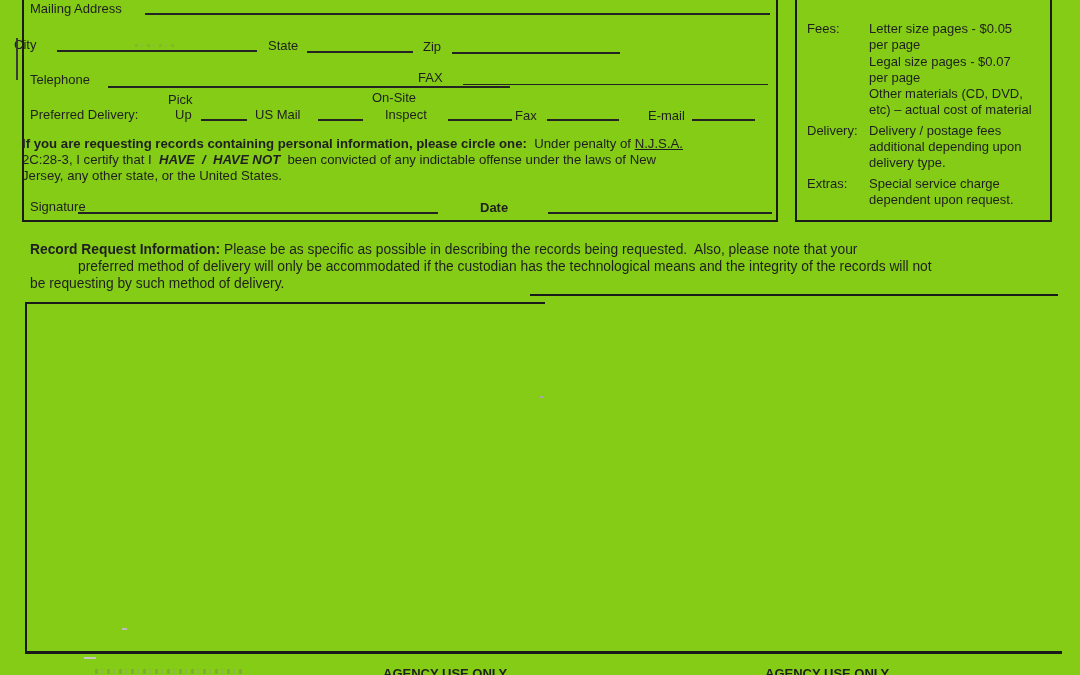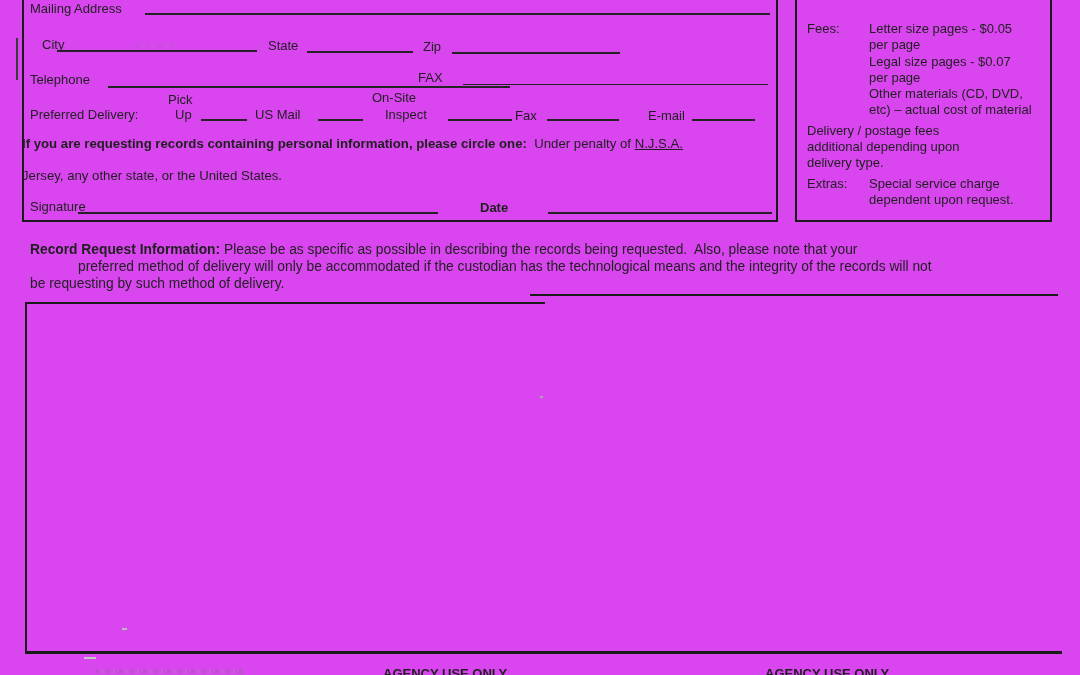--- a/index.html
+++ b/index.html
@@ -1,19 +1,19 @@
 <!DOCTYPE html>
 <html><head>
 <meta charset="utf-8">
 <style>
   * { margin:0; padding:0; box-sizing:border-box; }
   html,body { background:#e8e8e8; }
   .page {
     position:relative; width:1080px; height:675px; overflow:hidden;
-    background:#d946ef; color:#1f1f1f;
+    background:#84cc16; color:#1f1f1f;
     font-family:"Liberation Sans", sans-serif;
   }
   .lbl { position:absolute; font-size:13px; white-space:pre; }
   .seg { white-space:pre; }
   .b { font-weight:bold; }
   .bi { font-weight:bold; font-style:italic; }
   .u { text-decoration:underline; }
   .blank { position:absolute; height:2px; background:#232323; }
   .boxline { position:absolute; background:#1a1a1a; }
   .main-box {
@@ -43,21 +43,21 @@
 <body>
 
 <div class="page">
 
   <div class="main-box"></div>
 
   <span class="lbl" style="left:30px; top:1px;">Mailing Address</span>
   <div class="blank" style="left:145px; top:13px; width:625px;"></div>
   <div class="noise" style="left:135px; top:44px; width:42px; height:3px; opacity:.22;"></div>
 
-  <span class="lbl" style="left:42px; top:37px;">City</span>
+  <span class="lbl" style="left:14px; top:37px;">City</span>
   <div class="blank" style="left:57px; top:50px; width:200px;"></div>
   <span class="lbl" style="left:268px; top:38px;">State</span>
   <div class="blank" style="left:307px; top:51px; width:106px;"></div>
   <span class="lbl" style="left:423px; top:39px;">Zip</span>
   <div class="blank" style="left:452px; top:52px; width:168px;"></div>
 
   <span class="lbl" style="left:30px; top:72px;">Telephone</span>
   <div class="blank" style="left:108px; top:86px; width:402px;"></div>
   <span class="lbl" style="left:418px; top:70px;">FAX</span>
   <div class="blank" style="left:463px; top:84px; width:305px; height:1px;"></div>
@@ -71,40 +71,42 @@
   <span class="lbl" style="left:255px; top:107px;">US Mail</span>
   <div class="blank" style="left:318px; top:119px; width:45px;"></div>
   <span class="lbl" style="left:385px; top:107px;">Inspect</span>
   <div class="blank" style="left:448px; top:119px; width:64px;"></div>
   <span class="lbl" style="left:515px; top:108px;">Fax</span>
   <div class="blank" style="left:547px; top:119px; width:72px;"></div>
   <span class="lbl" style="left:648px; top:108px;">E-mail</span>
   <div class="blank" style="left:692px; top:119px; width:63px;"></div>
 
   <div class="cert-line" style="top:136px;"><span class="seg b">If you are requesting records containing personal information, please circle one:</span><span class="seg">  Under penalty of </span><span class="seg u">N.J.S.A.</span></div>
+  <div class="cert-line" style="top:152px;"><span class="seg">2C:28-3, I certify that I  </span><span class="seg bi">HAVE  /  HAVE NOT</span><span class="seg">  been convicted of any indictable offense under the laws of New</span></div>
   <div class="cert-line" style="top:168px;">Jersey, any other state, or the United States.</div>
 
   <span class="lbl" style="left:30px; top:199px;">Signature</span>
   <div class="blank" style="left:78px; top:212px; width:360px;"></div>
   <span class="lbl" style="left:480px; top:200px;font-weight:bold;">Date</span>
   <div class="blank" style="left:548px; top:212px; width:224px;"></div>
 
   <div class="fees-box">
     <div class="fees-row">
       <div class="flabel">Fees:</div>
       <div class="flines">
         <div>Letter size pages - $0.05</div>
         <div>per page</div>
         <div>Legal size pages - $0.07</div>
         <div>per page</div>
         <div>Other materials (CD, DVD,</div>
         <div>etc) – actual cost of material</div>
       </div>
     </div>
     <div class="fees-row">
+      <div class="flabel">Delivery:</div>
       <div class="flines">
         <div>Delivery / postage fees</div>
         <div>additional depending upon</div>
         <div>delivery type.</div>
       </div>
     </div>
     <div class="fees-row extras">
       <div class="flabel">Extras:</div>
       <div class="flines">
         <div>Special service charge</div>

